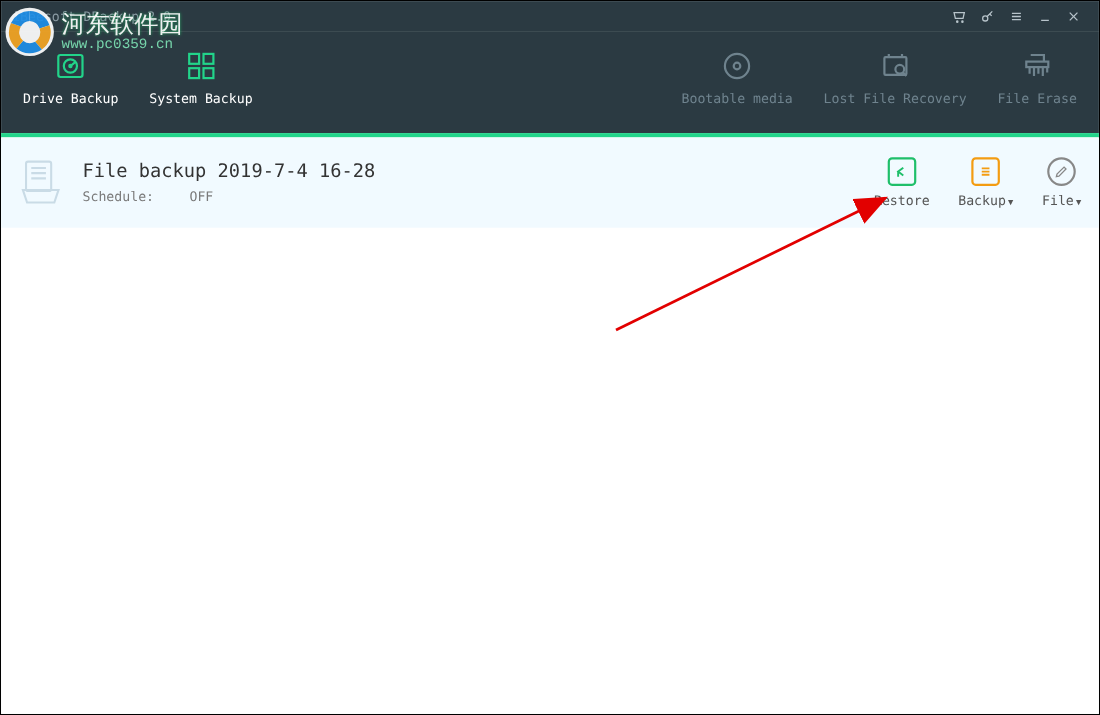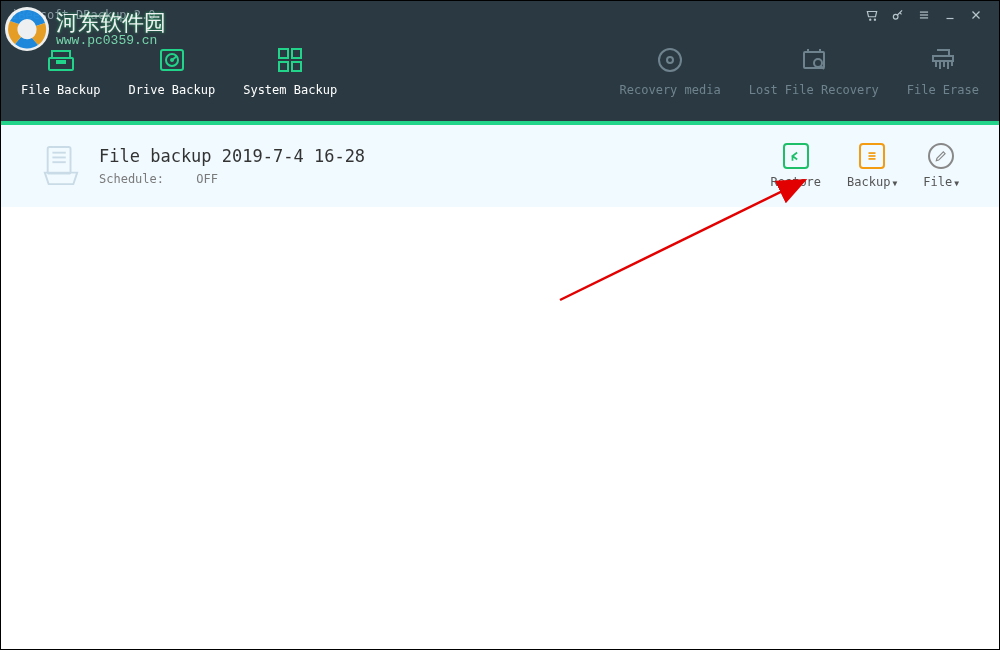--- a/index.html
+++ b/index.html
@@ -9,21 +9,21 @@
 .titlebar .title{flex:1}
 .titlebar .wicon{width:26px;height:26px;display:flex;align-items:center;justify-content:center;color:#b8c4cb;cursor:pointer}
 .titlebar .wicon svg{width:14px;height:14px}
 .toolbar{height:92px;background:#2b3a42;display:flex;align-items:center;padding:0 20px 8px 20px;gap:28px}
 .toolbar .spacer{flex:1}
 .tbtn{display:flex;flex-direction:column;align-items:center;gap:8px;color:#fff;font-size:12px;cursor:pointer;min-width:70px}
 .tbtn.dim{color:#6f838e}
 .tbtn .ic{width:30px;height:30px;display:flex;align-items:center;justify-content:center}
 .sep{height:4px;background:#22d48a}
 .content{flex:1;background:#fff;overflow:auto}
-.card{background:#f1faff;padding:18px 40px;display:flex;align-items:center;gap:18px}
+.card{background:#f1faff;padding:18px 16px;display:flex;align-items:center;gap:18px}
 .card .docic{width:40px;height:44px;display:flex;align-items:center;justify-content:center;color:#c9dbe6}
 .card .info{flex:1;color:#4a4a4a}
 .card .info .bt{font-size:17px;font-family:monospace;color:#333;margin-bottom:6px}
 .card .info .row{font-size:12px;color:#7a7a7a;font-family:monospace;margin-top:4px}
 .card .info .row .lab{display:inline-block;width:90px}
 .actions{display:flex;gap:26px;align-items:center}
 .abtn{display:flex;flex-direction:column;align-items:center;gap:6px;font-size:12px;color:#555;cursor:pointer;font-family:monospace}
 .abtn .ai{width:26px;height:26px;border:2px solid;border-radius:4px;display:flex;align-items:center;justify-content:center}
 .abtn.green .ai{border-color:#1fbf6a;color:#1fbf6a}
 .abtn.orange .ai{border-color:#f39c12;color:#f39c12}
@@ -73,30 +73,20 @@
           <line x1="6" y1="6" x2="18" y2="18"></line>
           <line x1="6" y1="18" x2="18" y2="6"></line>
         </svg>
       </div>
   </div>
 
   <div class="toolbar">
     <div class="tbtn">
       <div class="ic">
           <svg width="30" height="28" viewBox="0 0 30 28" fill="none" stroke="#22d48a" stroke-width="2">
-            <rect x="3" y="12" width="24" height="12" rx="1"></rect>
-            <rect x="11" y="15" width="8" height="2" fill="#22d48a"></rect>
-            <path d="M6 12V5h18v7"></path>
-          </svg>
-        </div>
-      <span>File Backup</span>
-    </div>
-    <div class="tbtn">
-      <div class="ic">
-          <svg width="30" height="28" viewBox="0 0 30 28" fill="none" stroke="#22d48a" stroke-width="2">
             <rect x="4" y="4" width="22" height="20" rx="2"></rect>
             <circle cx="15" cy="14" r="6"></circle>
             <circle cx="15" cy="14" r="1" fill="#22d48a"></circle>
             <path d="M15 14l5-4"></path>
           </svg>
         </div>
       <span>Drive Backup</span>
     </div>
     <div class="tbtn">
       <div class="ic">
@@ -110,21 +100,21 @@
       <span>System Backup</span>
     </div>
     <div class="spacer"></div>
     <div class="tbtn dim">
       <div class="ic">
           <svg width="28" height="28" viewBox="0 0 28 28" fill="none" stroke="#6f838e" stroke-width="2">
             <circle cx="14" cy="14" r="11"></circle>
             <circle cx="14" cy="14" r="3"></circle>
           </svg>
         </div>
-      <span>Recovery media</span>
+      <span>Bootable media</span>
     </div>
     <div class="tbtn dim">
       <div class="ic">
           <svg width="28" height="28" viewBox="0 0 28 28" fill="none" stroke="#6f838e" stroke-width="2">
             <rect x="4" y="6" width="20" height="16" rx="1"></rect>
             <path d="M8 3v3m12-3v3"></path>
             <circle cx="18" cy="17" r="4"></circle>
             <path d="M21 20l3 3"></path>
           </svg>
         </div>

